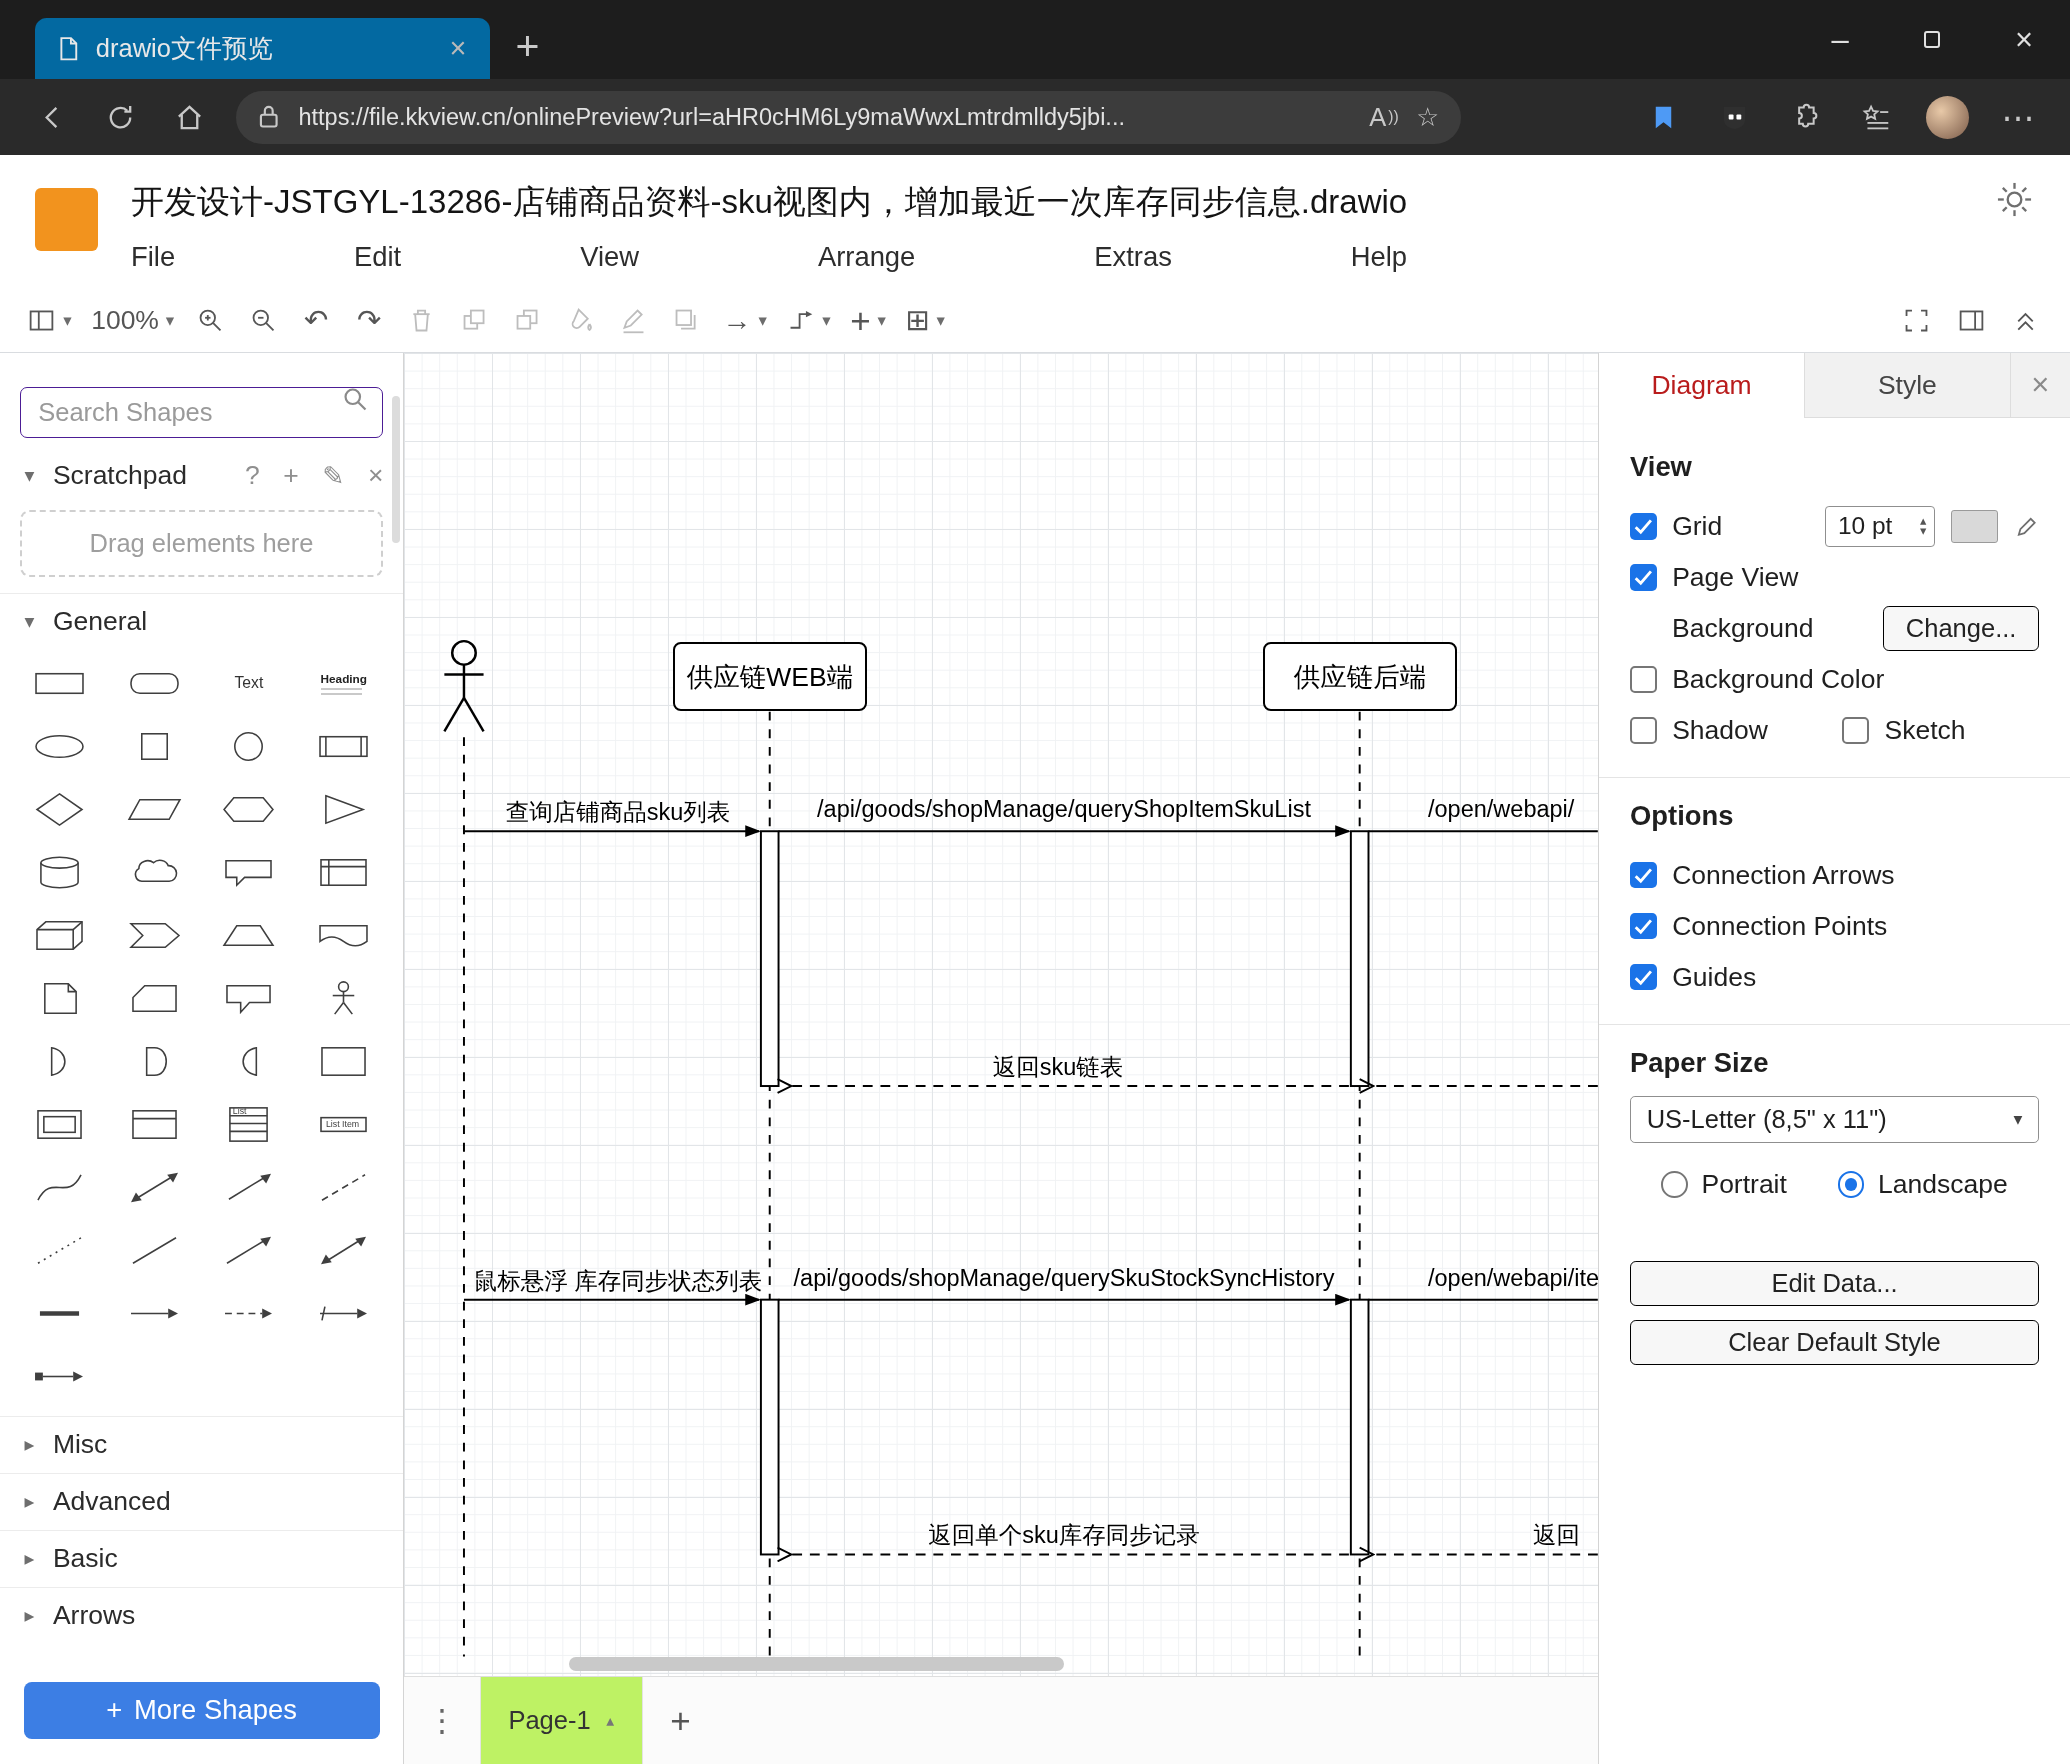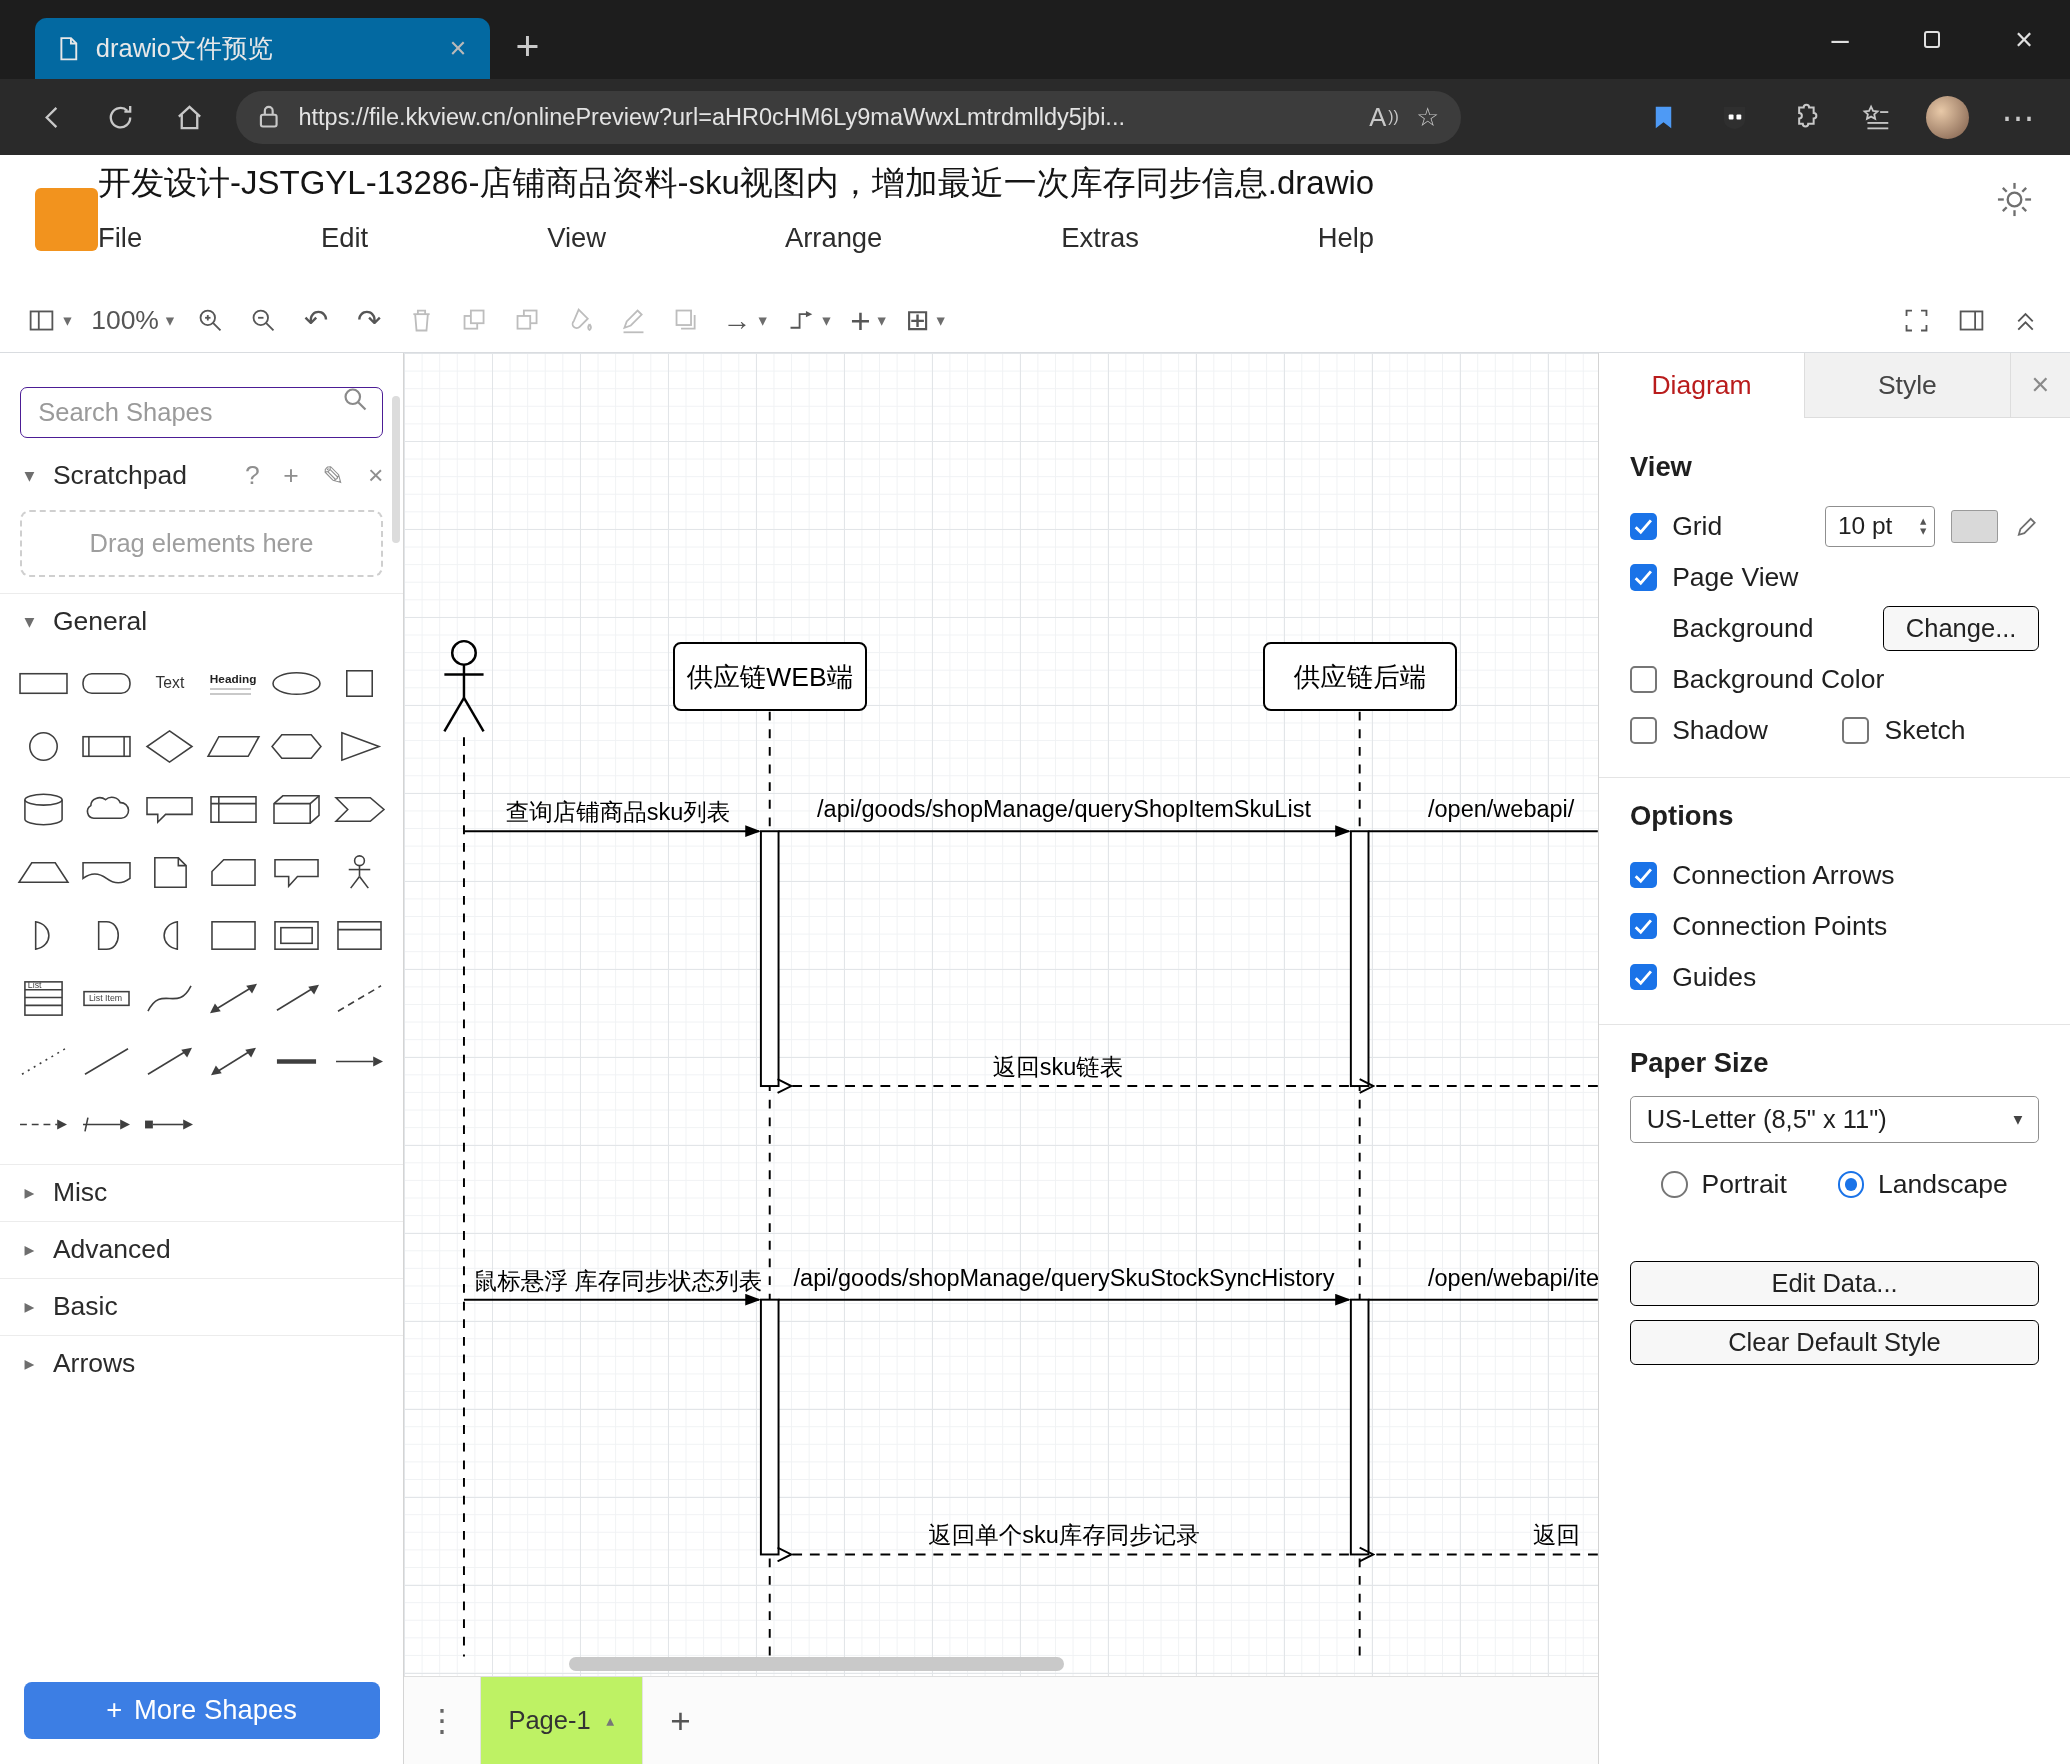--- a/index.html
+++ b/index.html
@@ -24,21 +24,21 @@
   .urlpill { width:1225px; height:53px; background:#3c3c3c; border-radius:26.5px; display:flex; align-items:center;
              padding:0 21.6px; gap:17.6px; color:#dedede; margin-left:7.8px; }
   .url-text { flex:1; font-size:23.5px; color:#e3e3e3; white-space:nowrap; overflow:hidden; }
   .pill-icon { color:#c8c8c8; font-size:25.5px; display:flex; align-items:center; }
   .nav-actions { margin-left:auto; display:flex; align-items:center; gap:9.8px; }
   .avatar { width:43px; height:43px; border-radius:50%; background:radial-gradient(circle at 35% 35%, #e8c9a8, #7a5a48); }
 
   
   .appheader { height:134px; background:#fff; display:flex; padding-left:35px; position:relative; flex:0 0 auto; }
   .logo { width:63px; height:63px; background:#f2931e; border-radius:5.9px; margin-top:33px; flex:0 0 auto; }
-  .headtext { padding-top:6px; min-width:0; }
+  .headtext { margin-left:33px; padding-top:25px; min-width:0; }
   .apptitle { font-size:33px; color:#141414; white-space:nowrap; }
   .menubar { display:flex; margin-top:15.7px; font-size:27.4px; color:#2d2d2d;justify-content:space-between; }
   .sunbtn { position:absolute; right:37px; top:25.5px; color:#6f6f6f; }
 
   
   .toolbar { height:64px; border-bottom:1px solid #d9dce0; display:flex; align-items:center; padding:0 19.6px; gap:3.9px; color:#565656; flex:0 0 auto; background:#fff; }
   .tbtn { height:51px; min-width:49px; padding:0 7.8px; display:flex; align-items:center; justify-content:center; gap:6.9px; border-radius:3.9px; font-size:27.4px; }
   .tbtn.dis { color:#bdbdbd; }
   .caret { font-size:16.7px; color:#6d6d6d; }
   .ti { width:29px; height:29px; stroke:currentColor; fill:none; stroke-width:2; }
@@ -53,21 +53,21 @@
   .sidebar { width:404px; border-right:1px solid #d4d4d4; background:#fff; display:flex; flex-direction:column; position:relative; flex:0 0 auto; }
   .search-row { margin:21.6px 19.6px 0; position:relative; flex:0 0 auto; }
   .search-input { width:100%; height:51px; border:1px solid #4c1d95; border-radius:7px; padding:0 55px 0 17.6px; font-size:25.5px; color:#333; font-family:inherit; outline:none; background:#fff;margin-top:12px; }
   .search-input::placeholder { color:#9a9a9a; }
   .search-icon-wrap { position:absolute; right:13.7px; top:10.8px; color:#8a8a8a; }
   .side-head { display:flex; align-items:center; gap:13.7px; padding:0 19.6px; height:57px; font-size:26.5px; color:#2b2b2b; flex:0 0 auto; }
   .side-head.bordered { border-top:1px solid #ececec; }
   .chev { color:#6e6e6e; font-size:19.6px; width:19.6px; text-align:center; }
   .sp-icons { margin-left:auto; display:flex; gap:23.5px; color:#8f8f8f; font-size:26.5px; }
   .dragbox { margin:5.9px 19.6px 15.7px; height:67px; border:2px dashed #cfcfcf; border-radius:9.8px; display:flex; align-items:center; justify-content:center; color:#9e9e9e; font-size:25.5px; flex:0 0 auto; }
-  .shape-grid { display:grid; grid-template-columns:repeat(6,1fr); padding:2px 11.8px 7.8px; flex:0 0 auto; }
+  .shape-grid { display:grid; grid-template-columns:repeat(4,1fr); padding:2px 11.8px 7.8px; flex:0 0 auto; }
   .shape-cell { height:63px; display:flex; align-items:center; justify-content:center; border-radius:5.9px; }
   .shp { width:63px; height:45px; }
   .shp rect,.shp circle,.shp ellipse,.shp path,.shp line,.shp polygon,.shp polyline { stroke:#3f3f3f; fill:none; stroke-width:1.6px; }
   .shp .fl { fill:#3f3f3f; stroke:none; }
   .shp text { fill:#3f3f3f; stroke:none; font-size:9px; font-family:inherit; }
   .txt-thumb { font-size:15.7px; color:#333; }
   .heading-thumb { display:flex; flex-direction:column; gap:2.9px; }
   .heading-thumb b { font-size:11.8px; color:#222; }
   .heading-thumb i { display:block; width:41px; height:2px; background:#c9c9c9; }
   .more-shapes { margin:auto 23.5px 25.5px; height:57px; background:#3c7ee4; color:#fff; border:none; border-radius:7.8px;

